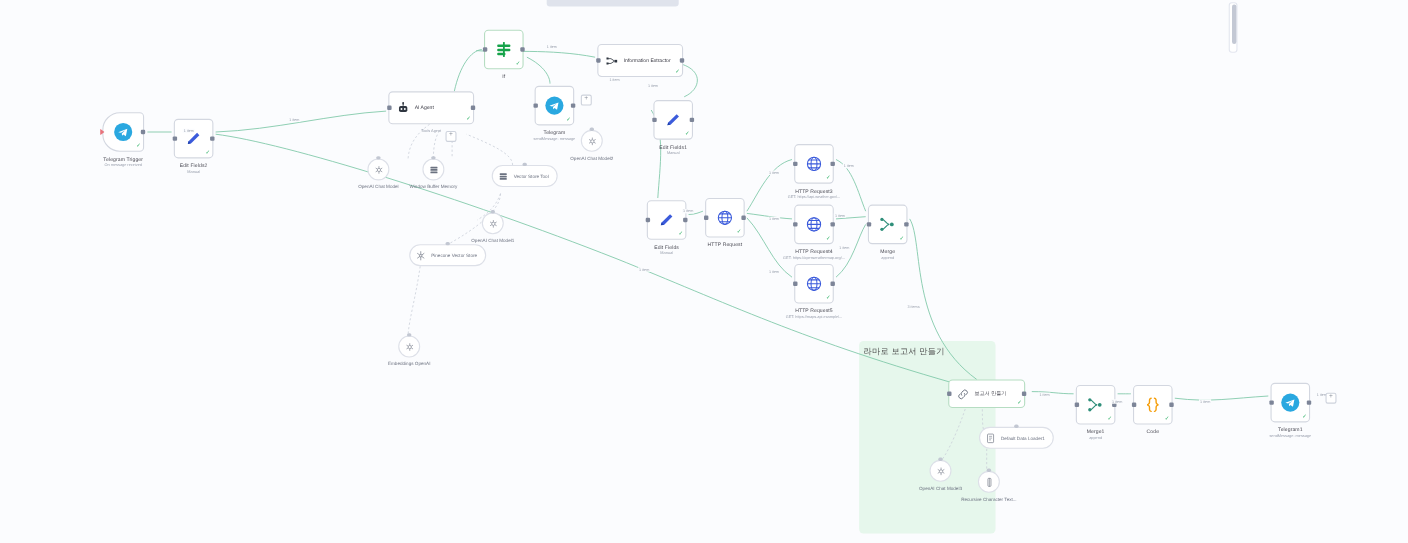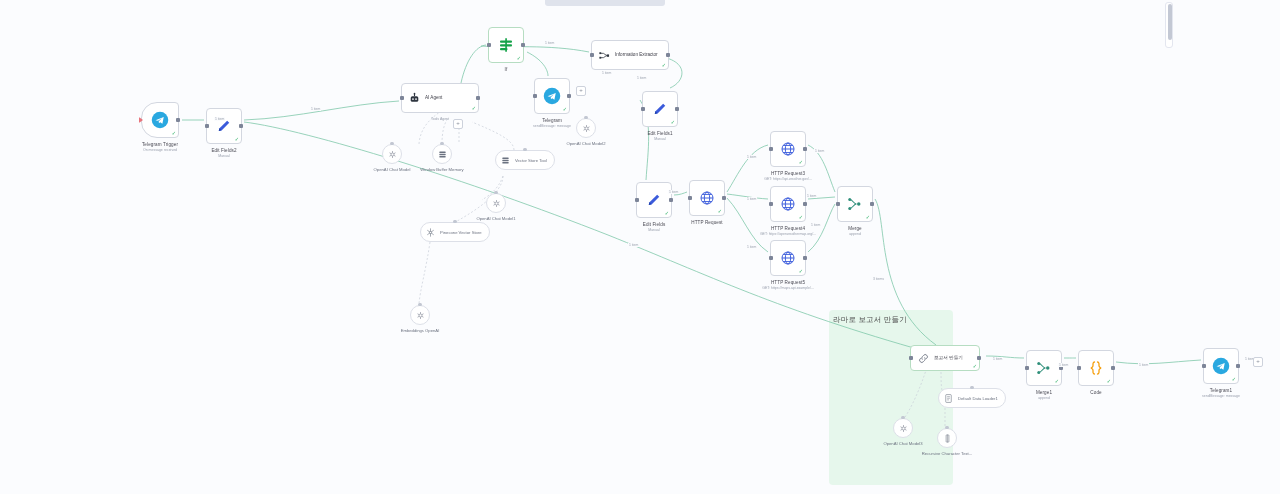--- a/index.html
+++ b/index.html
@@ -3,21 +3,21 @@
 <meta charset="utf-8">
 <style>
   html,body{margin:0;padding:0;}
   body{
     width:1280px;height:494px;
     background:#fbfcfe;
     font-family:"Liberation Sans",sans-serif;
     overflow:hidden;
     position:relative;
   }
-  #canvas{position:absolute;left:0;top:0;width:1133px;height:494px;margin-left:48px;}
+  #canvas{position:absolute;left:0;top:0;width:1133px;height:494px;}
   svg.edges{position:absolute;left:0;top:0;width:1280px;height:494px;pointer-events:none;}
 
   
   .topbar-chip{
     position:absolute;left:497px;top:0px;width:120px;height:6px;
     background:#dfe3ec;border-radius:0 0 3px 3px;
   }
   
   .scrollbar-track{
     position:absolute;right:8px;top:2px;width:6px;height:44px;

